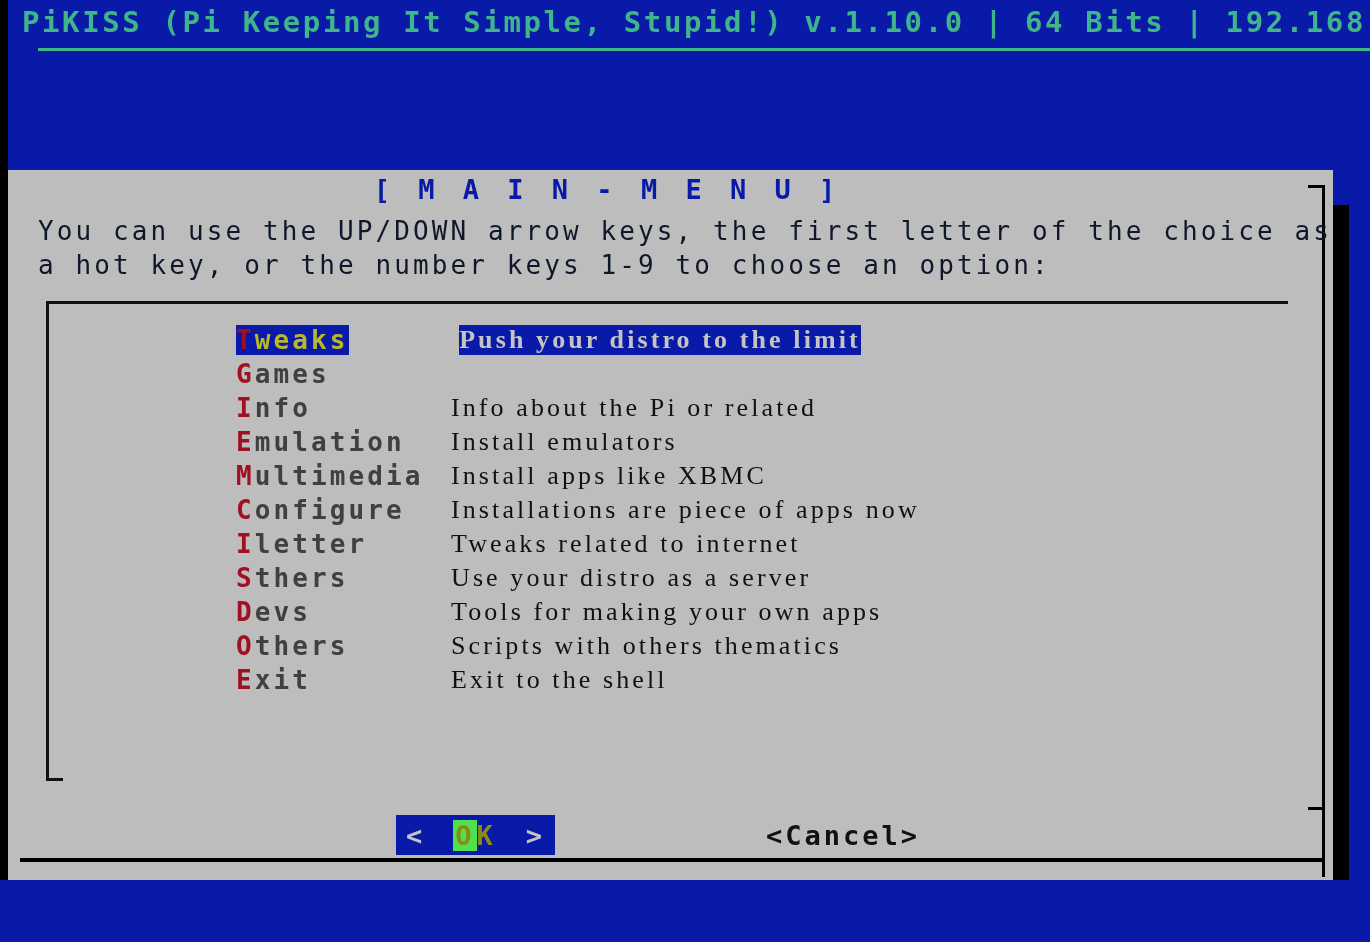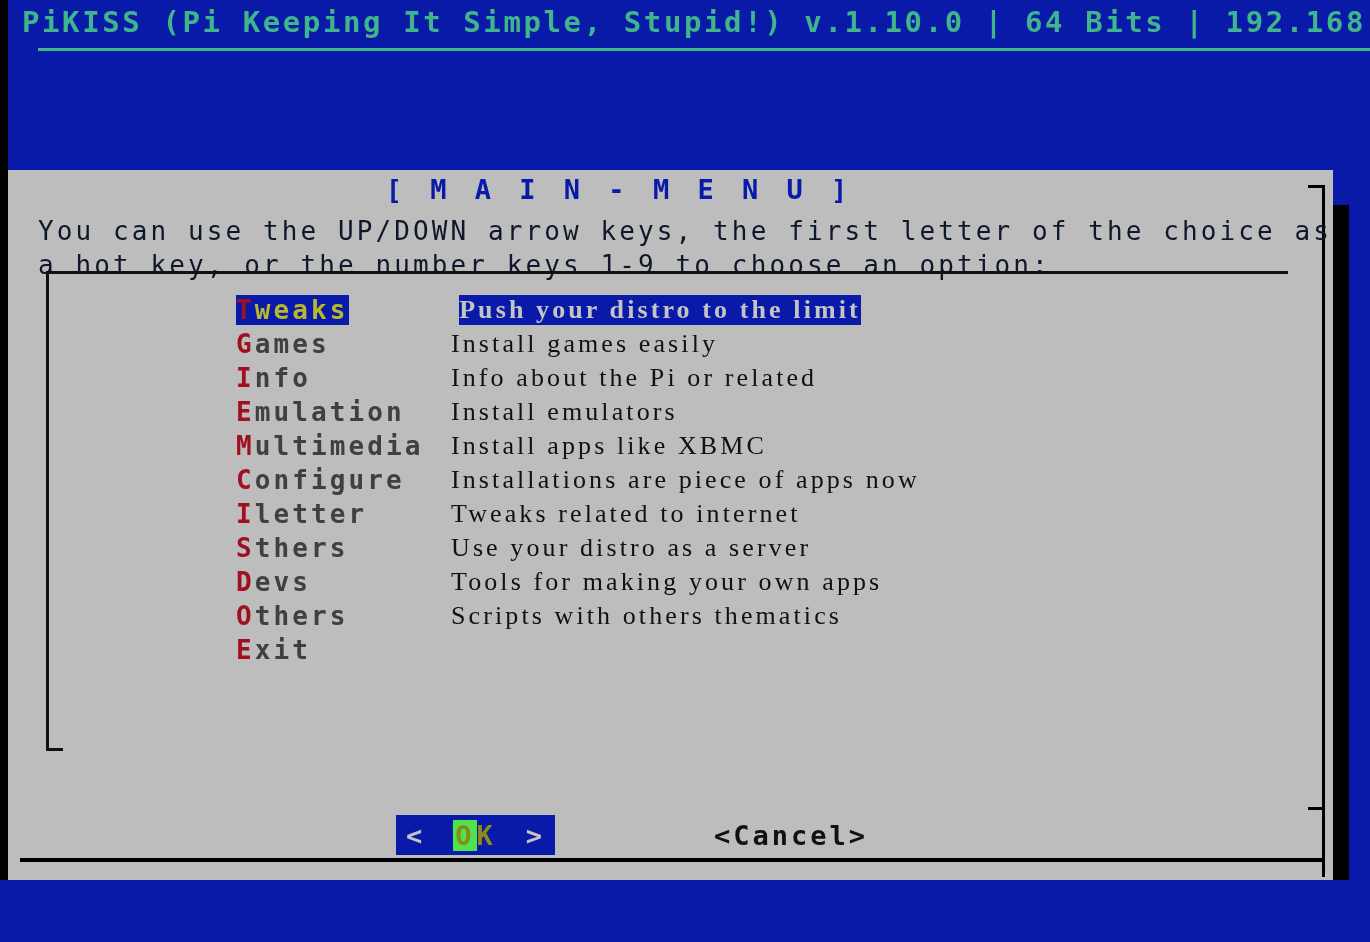--- a/index.html
+++ b/index.html
@@ -113,21 +113,21 @@
     left: 12px;
     top: 688px;
     width: 1305px;
     height: 4px;
     background: #000000;
   }
 
   
   .dlg-title {
     position: absolute;
-    left: 16px;
+    left: 4px;
     top: 4px;
     width: 1191px;
     text-align: center;
     color: #0a1aa8;
     font-size: 27px;
     font-weight: bold;
     letter-spacing: 6px;
   }
 
   
@@ -140,21 +140,21 @@
     font-size: 26px;
     line-height: 34px;
     letter-spacing: 3.1px;
     white-space: pre;
   }
 
   
   .listbox {
     position: absolute;
     left: 38px;
-    top: 101px;
+    top: 131px;
     width: 1242px;
     height: 480px;
   }
   .lb-top {
     position: absolute; left: 0; top: 0;
     width: 1242px; height: 3px; background: #111111;
   }
   .lb-left {
     position: absolute; left: 0; top: 0;
     width: 3px; height: 480px; background: #111111;
@@ -235,21 +235,21 @@
   .btn-ok .ok-hot {
     background: #4ee34e;
     color: #8a8a14;
     padding: 0 2px;
   }
   .btn-ok .ok-rest { color: #8a8a14; padding-right: 2px; }
   .btn-ok .gap { width: 18px; display: inline-block; }
 
   .btn-cancel {
     position: absolute;
-    left: 706px;
+    left: 758px;
     top: 0;
     height: 40px;
     display: flex;
     align-items: center;
     color: #111111;
     font-size: 27px;
     font-weight: bold;
     letter-spacing: 3px;
     white-space: pre;
   }
@@ -280,30 +280,30 @@
     <div class="prompt"><span>You can use the UP/DOWN arrow keys, the first letter of the choice as</span>
 <span>a hot key, or the number keys 1-9 to choose an option:</span></div>
 
     <div class="listbox">
       <div class="lb-top"></div>
       <div class="lb-left"></div>
       <div class="lb-left-cap"></div>
 
       <div class="menu" id="menu-list">
           <div class="menu-row selected"><span class="tag"><span class="hot">T</span><span class="rest">weaks</span></span><span class="tag-pad" style="flex: 0 0 110.6px;"></span><span class="desc">Push your distro to the limit</span></div>
-          <div class="menu-row"><span class="tag"><span class="hot">G</span><span class="rest">ames</span></span><span class="desc">Install games easily</span></div>
+          <div class="menu-row"><span class="tag"><span class="hot">G</span><span class="rest">ames</span></span></div>
           <div class="menu-row"><span class="tag"><span class="hot">I</span><span class="rest">nfo</span></span><span class="desc">Info about the Pi or related</span></div>
           <div class="menu-row"><span class="tag"><span class="hot">E</span><span class="rest">mulation</span></span><span class="desc">Install emulators</span></div>
           <div class="menu-row"><span class="tag"><span class="hot">M</span><span class="rest">ultimedia</span></span><span class="desc">Install apps like XBMC</span></div>
           <div class="menu-row"><span class="tag"><span class="hot">C</span><span class="rest">onfigure</span></span><span class="desc">Installations are piece of apps now</span></div>
           <div class="menu-row"><span class="tag"><span class="hot">I</span><span class="rest">letter</span></span><span class="desc">Tweaks related to internet</span></div>
           <div class="menu-row"><span class="tag"><span class="hot">S</span><span class="rest">thers</span></span><span class="desc">Use your distro as a server</span></div>
           <div class="menu-row"><span class="tag"><span class="hot">D</span><span class="rest">evs</span></span><span class="desc">Tools for making your own apps</span></div>
           <div class="menu-row"><span class="tag"><span class="hot">O</span><span class="rest">thers</span></span><span class="desc">Scripts with others thematics</span></div>
-          <div class="menu-row"><span class="tag"><span class="hot">E</span><span class="rest">xit</span></span></div>
+          <div class="menu-row"><span class="tag"><span class="hot">E</span><span class="rest">xit</span></span><span class="desc">Exit to the shell</span></div>
         </div>
     </div>
 
     <div class="buttons">
       <div class="btn-ok">
         <span class="arrow">&lt;</span>
         <span class="gap"></span>
         <span class="ok-hot">O</span><span class="ok-rest">K</span>
         <span class="gap"></span>
         <span class="arrow">&gt;</span>

